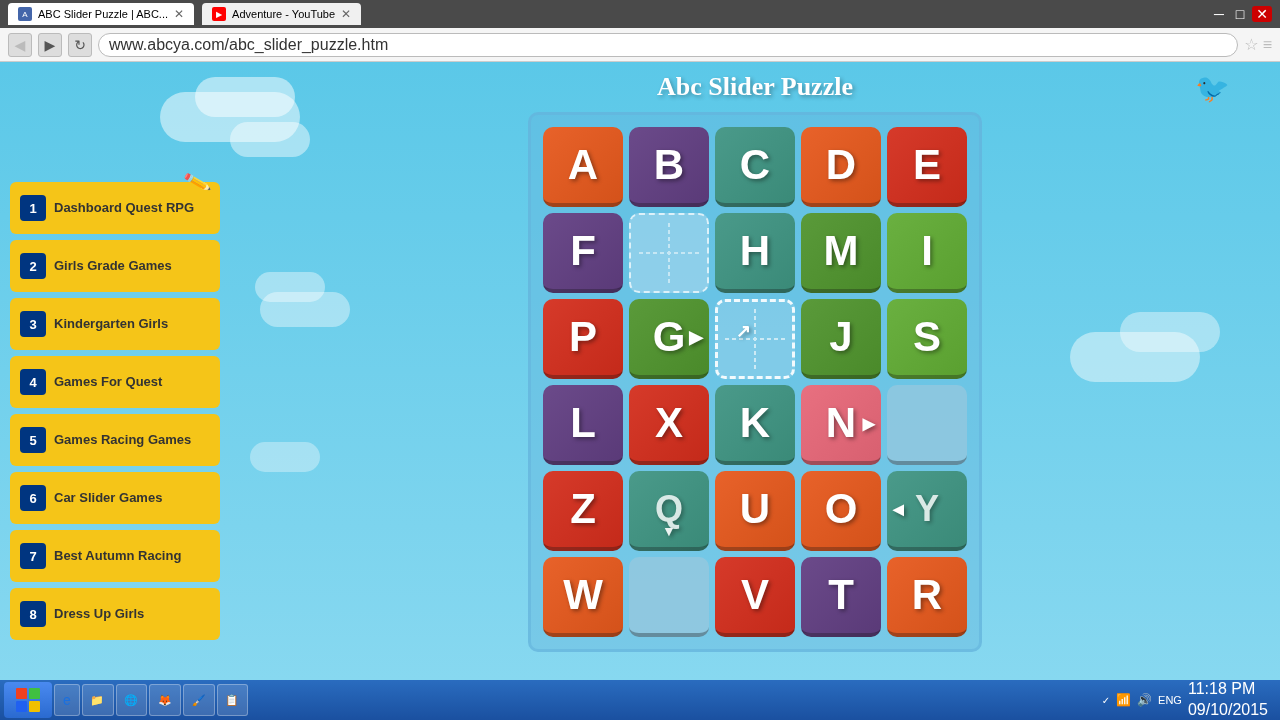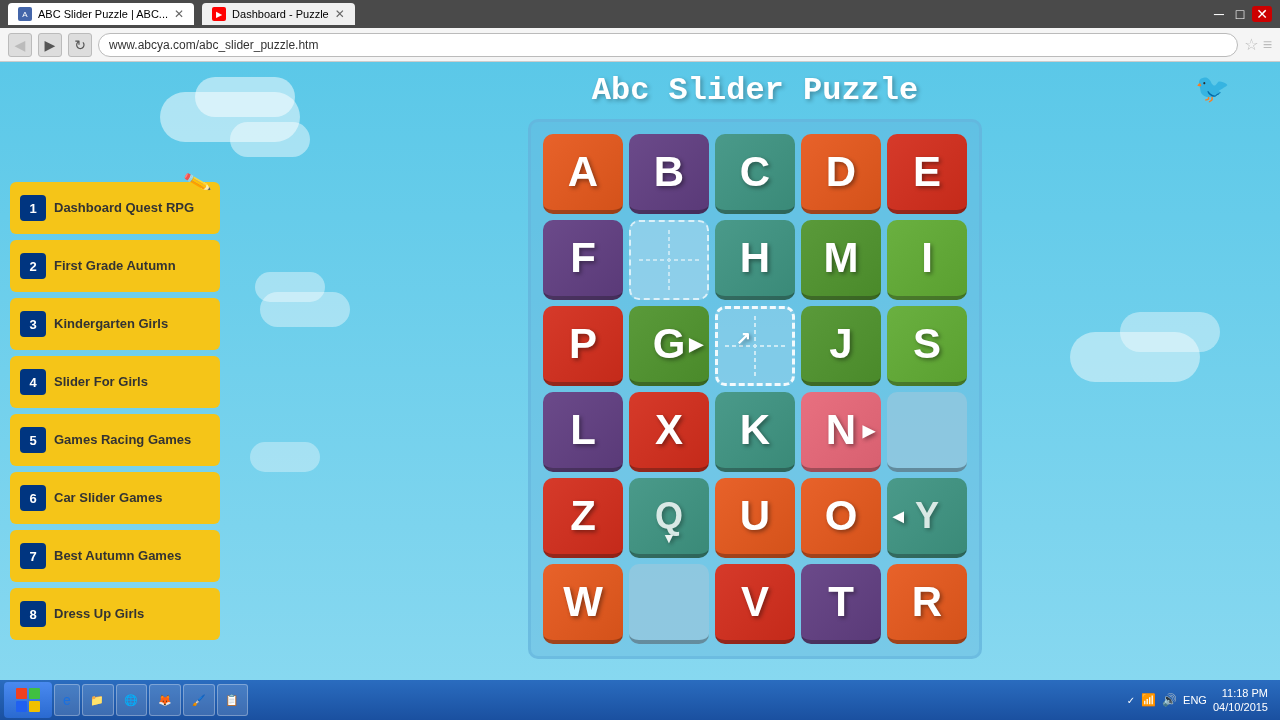--- a/index.html
+++ b/index.html
@@ -7,33 +7,33 @@
     .title-bar { background: #4a4a4a; height: 28px; display: flex; align-items: center; padding: 0 8px; gap: 8px; }
     .tab { background: #f0f0f0; height: 22px; padding: 0 10px; display: flex; align-items: center; font-size: 11px; border-radius: 4px 4px 0 0; gap: 6px; min-width: 140px; }
     .tab.active { background: white; }
     .tab-favicon { width: 14px; height: 14px; background: red; border-radius: 2px; display: inline-block; font-size: 8px; color: white; display: flex; align-items: center; justify-content: center; }
     .tab-favicon.yt { background: red; }
     .tab-favicon.abc { background: #4466aa; }
     .tab-close { margin-left: auto; cursor: pointer; font-size: 12px; color: #666; }
     .nav-bar { background: #f5f5f5; height: 34px; display: flex; align-items: center; padding: 0 8px; gap: 6px; border-bottom: 1px solid #ccc; }
     .nav-btn { width: 24px; height: 24px; background: #ddd; border: 1px solid #bbb; border-radius: 3px; display: flex; align-items: center; justify-content: center; font-size: 14px; cursor: pointer; color: #555; }
     .nav-btn.disabled { color: #bbb; }
-    .address-bar { flex: 1; height: 24px; background: white; border: 1px solid #bbb; border-radius: 12px; padding: 0 10px; font-size: 12px; display: flex; align-items: center; color: #333; }
+    .address-bar { flex: 1; height: 24px; background: white; border: 1px solid #bbb; border-radius: 12px; padding: 0 10px; font-size: 16px; display: flex; align-items: center; color: #333; }
     .nav-right { display: flex; gap: 4px; align-items: center; }
     .star-btn { font-size: 16px; color: #bbb; cursor: pointer; }
 
     
     .sidebar { position: relative; z-index: 10; width: 230px; min-width: 230px; padding: 120px 10px 10px 10px; display: flex; flex-direction: column; gap: 6px; }
     .sidebar-item { background: #f5c518; border-radius: 6px; display: flex; align-items: center; gap: 8px; padding: 10px 10px; cursor: pointer; min-height: 52px; }
     .sidebar-num { background: #003580; color: white; border-radius: 4px; width: 26px; height: 26px; display: flex; align-items: center; justify-content: center; font-size: 13px; font-weight: bold; flex-shrink: 0; }
     .sidebar-label { font-size: 13px; font-weight: bold; color: #333; line-height: 1.2; }
 
     
     .main-area { flex: 1; display: flex; flex-direction: column; align-items: center; padding: 10px; position: relative; z-index: 5; }
-    .puzzle-title { font-size: 32px; font-weight: bold; color: white; text-shadow: 2px 2px 4px rgba(0,0,0,0.3); margin-bottom: 10px; font-family: Liberation Mono, monospace; }
+    .puzzle-title { font-size: 26px; font-weight: bold; color: white; text-shadow: 2px 2px 4px rgba(0,0,0,0.3); margin-bottom: 10px; font-family: Liberation Serif, serif; }
     .puzzle-board { background: rgba(100,180,220,0.4); border: 3px solid rgba(100,180,220,0.6); border-radius: 10px; padding: 12px; display: grid; grid-template-columns: repeat(5, 80px); grid-template-rows: repeat(6, 80px); gap: 6px; }
     
     .tile { width: 80px; height: 80px; border-radius: 10px; display: flex; align-items: center; justify-content: center; font-size: 42px; font-weight: 900; color: white; text-shadow: 2px 2px 4px rgba(0,0,0,0.4); cursor: pointer; position: relative; font-family: 'Arial Black', Arial, sans-serif; border-bottom: 4px solid rgba(0,0,0,0.3); }
     .tile.orange { background: linear-gradient(135deg, #e8622a, #d4521a); }
     .tile.purple { background: linear-gradient(135deg, #6b4a8a, #5a3a78); }
     .tile.teal { background: linear-gradient(135deg, #4a9a8a, #3a8a78); }
     .tile.red { background: linear-gradient(135deg, #d63a2a, #c42a1a); }
     .tile.green { background: linear-gradient(135deg, #5a9a3a, #4a8a2a); }
     .tile.light-green { background: linear-gradient(135deg, #6ab040, #5aa030); }
     .tile.empty { background: rgba(180,220,240,0.5); border: 2px dashed rgba(255,255,255,0.7); border-bottom: 2px dashed rgba(255,255,255,0.7); }
@@ -51,34 +51,34 @@
     .taskbar-start { width: 48px; height: 36px; background: linear-gradient(180deg, #4a8af0, #2a6ad0); border-radius: 4px; display: flex; align-items: center; justify-content: center; cursor: pointer; }
     .taskbar-start-logo { width: 24px; height: 24px; display: grid; grid-template-columns: 1fr 1fr; gap: 2px; }
     .taskbar-start-logo div { border-radius: 1px; }
     .win-red { background: #f04020; }
     .win-green { background: #40c040; }
     .win-blue { background: #2060f0; }
     .win-yellow { background: #f0c000; }
     .taskbar-btn { height: 32px; padding: 0 8px; background: rgba(255,255,255,0.15); border: 1px solid rgba(255,255,255,0.3); border-radius: 3px; display: flex; align-items: center; gap: 4px; cursor: pointer; font-size: 11px; color: white; }
     .taskbar-spacer { flex: 1; }
     .taskbar-tray { display: flex; align-items: center; gap: 6px; padding: 0 8px; font-size: 11px; color: white; }
-    .time-display { text-align: right; font-size: 11px; color: white; line-height: 1.3; }
+    .time-display { font-size: 16px; color: white; line-height: 1.3; }
   </style>
 </head>
 <body>
 
 <div class="title-bar">
   <div class="tab active">
     <span class="tab-favicon abc">A</span>
     <span>ABC Slider Puzzle | ABC...</span>
     <span class="tab-close">✕</span>
   </div>
   <div class="tab">
     <span class="tab-favicon yt">▶</span>
-    <span>Dashboard - Puzzle</span>
+    <span>Adventure - YouTube</span>
     <span class="tab-close">✕</span>
   </div>
   <div style="margin-left:auto; display:flex; gap:4px; align-items:center;">
     <span style="color:white; font-size:14px; cursor:pointer; padding:0 4px;">─</span>
     <span style="color:white; font-size:14px; cursor:pointer; padding:0 4px;">□</span>
     <span style="color:white; font-size:14px; cursor:pointer; padding:0 4px; background:#c00; border-radius:3px;">✕</span>
   </div>
 </div>
 
 <div class="nav-bar">
@@ -110,41 +110,41 @@
   <div class="sidebar">
 
     <div style="position:absolute; top:108px; left:185px; z-index:20; transform:rotate(-15deg); font-size:20px;">✏️</div>
 
     <div class="sidebar-item">
       <div class="sidebar-num">1</div>
       <div class="sidebar-label">Dashboard Quest RPG</div>
     </div>
     <div class="sidebar-item">
       <div class="sidebar-num">2</div>
-      <div class="sidebar-label">First Grade Autumn</div>
+      <div class="sidebar-label">Girls Grade Games</div>
     </div>
     <div class="sidebar-item">
       <div class="sidebar-num">3</div>
       <div class="sidebar-label">Kindergarten Girls</div>
     </div>
     <div class="sidebar-item">
       <div class="sidebar-num">4</div>
-      <div class="sidebar-label">Slider For Girls</div>
+      <div class="sidebar-label">Games For Quest</div>
     </div>
     <div class="sidebar-item">
       <div class="sidebar-num">5</div>
       <div class="sidebar-label">Games Racing Games</div>
     </div>
     <div class="sidebar-item">
       <div class="sidebar-num">6</div>
       <div class="sidebar-label">Car Slider Games</div>
     </div>
     <div class="sidebar-item">
       <div class="sidebar-num">7</div>
-      <div class="sidebar-label">Best Autumn Games</div>
+      <div class="sidebar-label">Best Autumn Racing</div>
     </div>
     <div class="sidebar-item">
       <div class="sidebar-num">8</div>
       <div class="sidebar-label">Dress Up Girls</div>
     </div>
   </div>
 
   <div class="main-area">
     <div class="puzzle-title">Abc Slider Puzzle</div>
 
@@ -241,16 +241,16 @@
     <span>📋</span>
   </div>
   <div class="taskbar-spacer"></div>
   <div class="taskbar-tray">
     <span style="font-size:10px;">✓</span>
     <span style="font-size:12px;">📶</span>
     <span style="font-size:12px;">🔊</span>
     <span>ENG</span>
     <div class="time-display">
       <div>11:18 PM</div>
-      <div>04/10/2015</div>
+      <div>09/10/2015</div>
     </div>
   </div>
 </div>
 
 </body></html>

